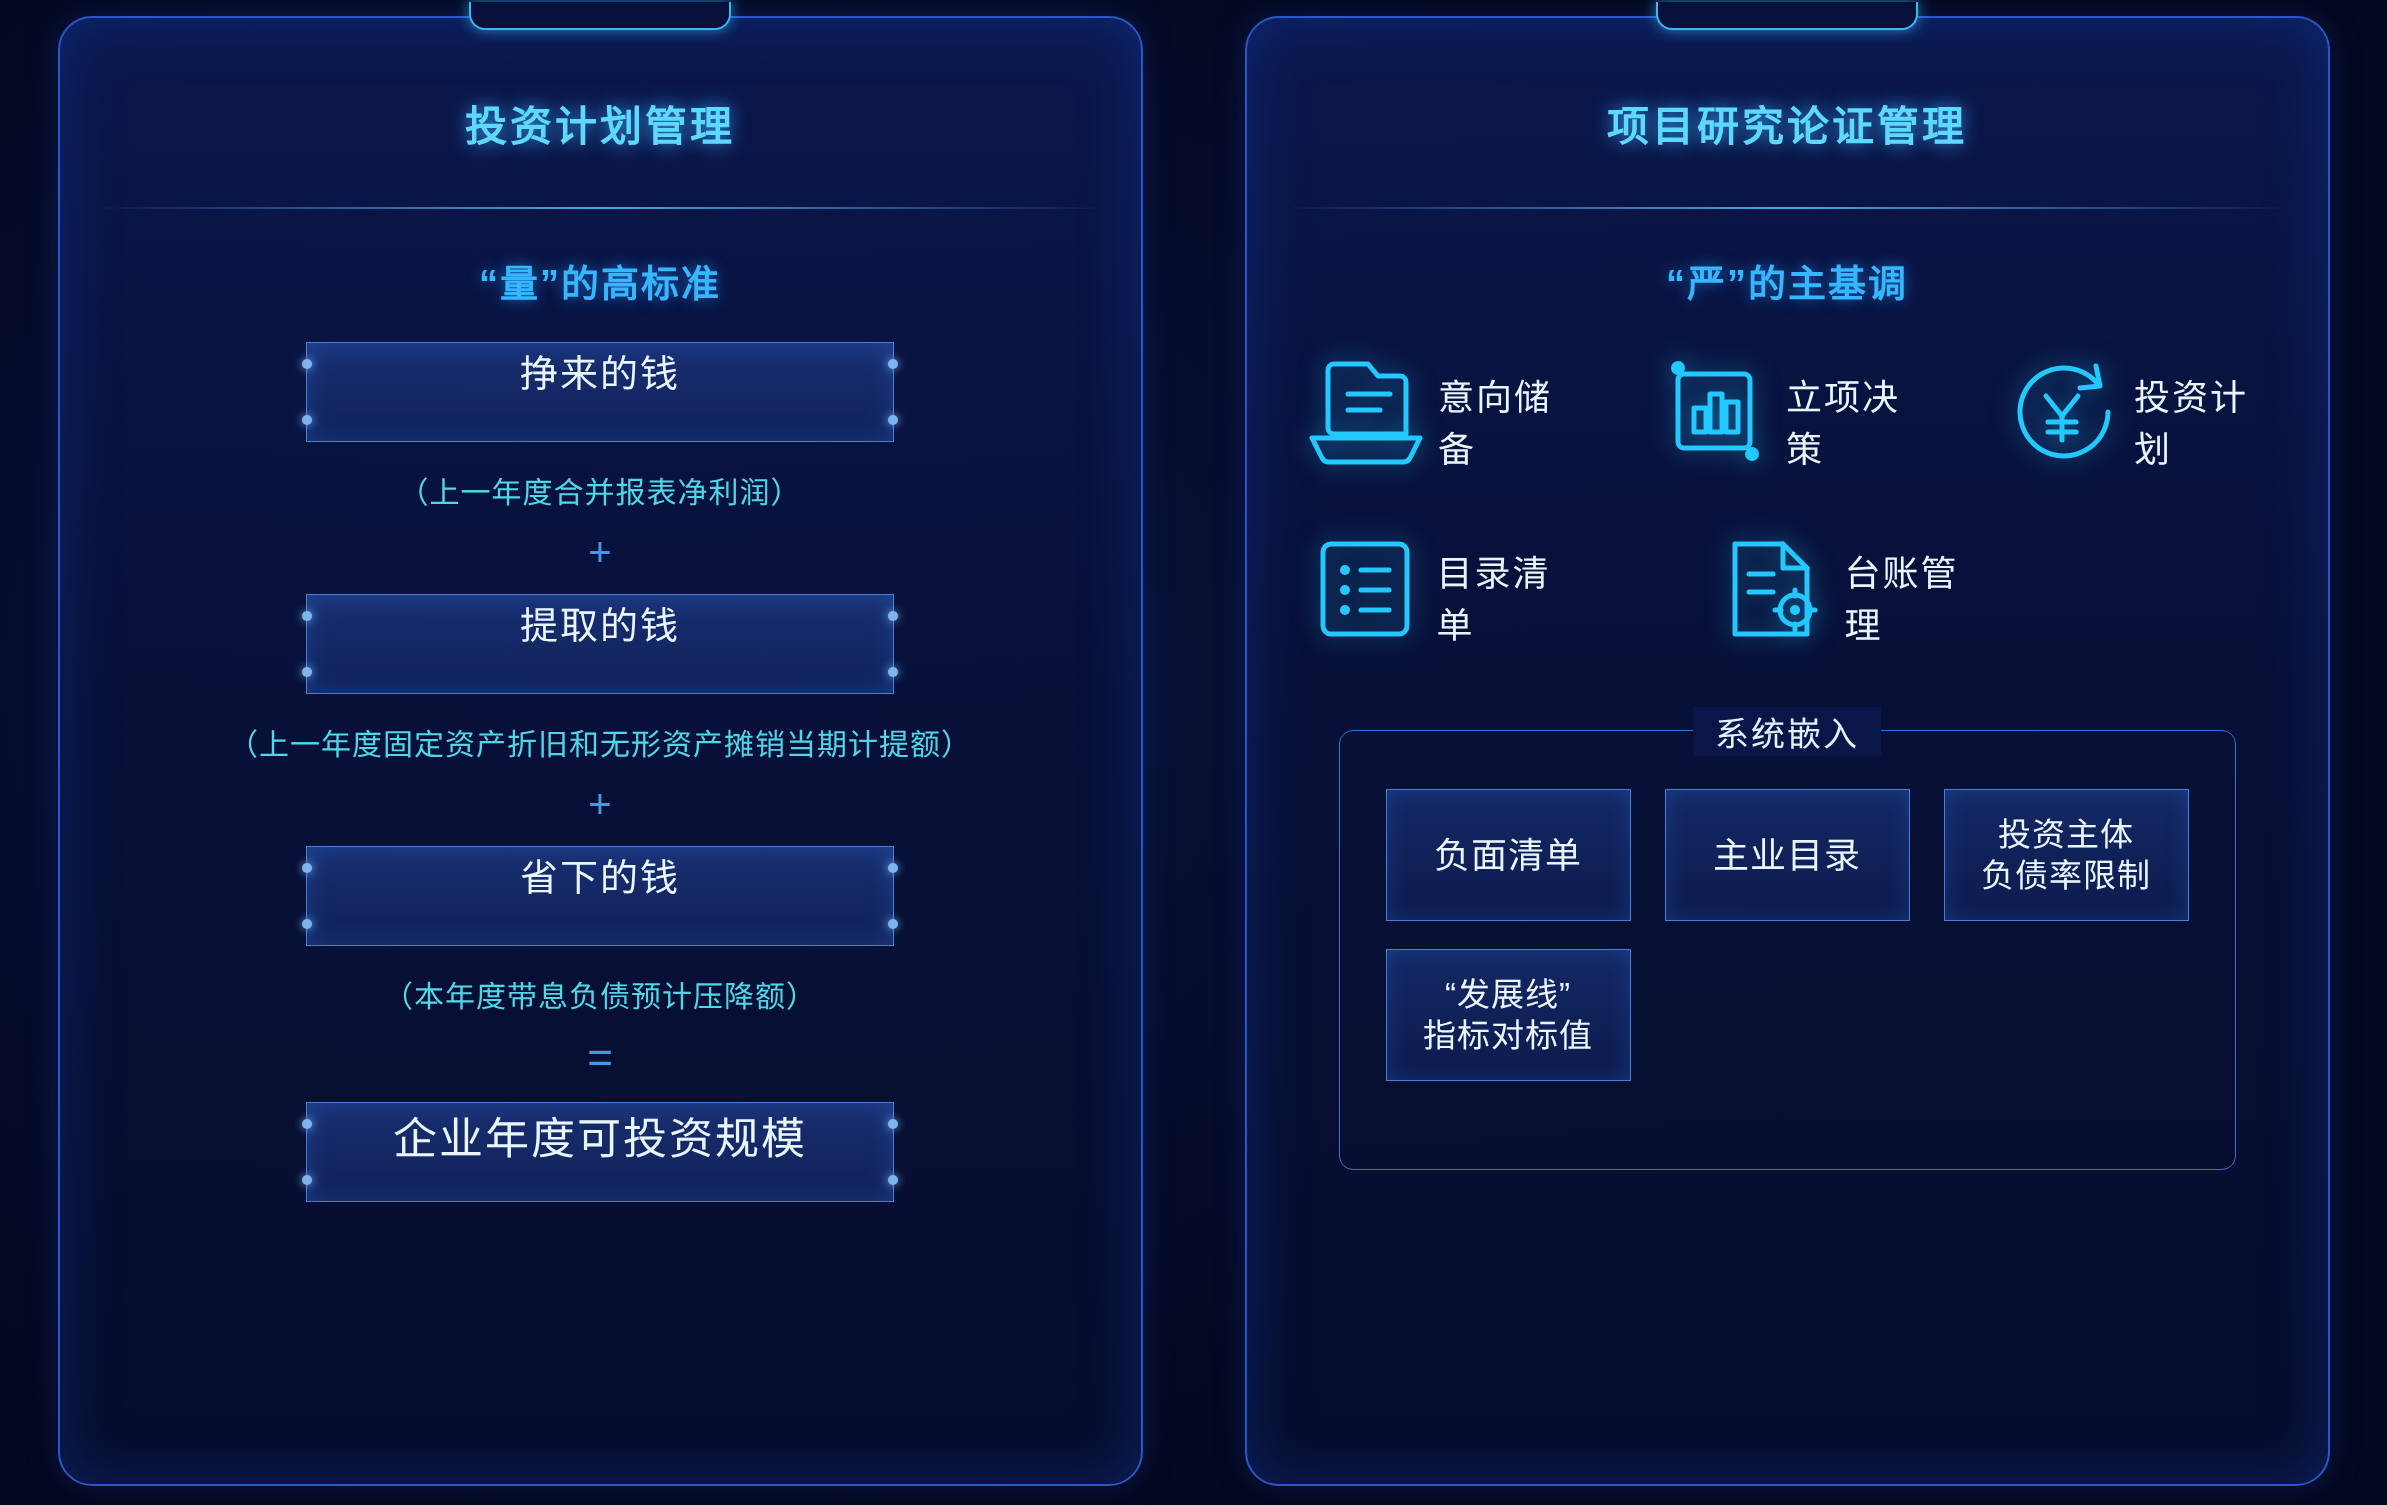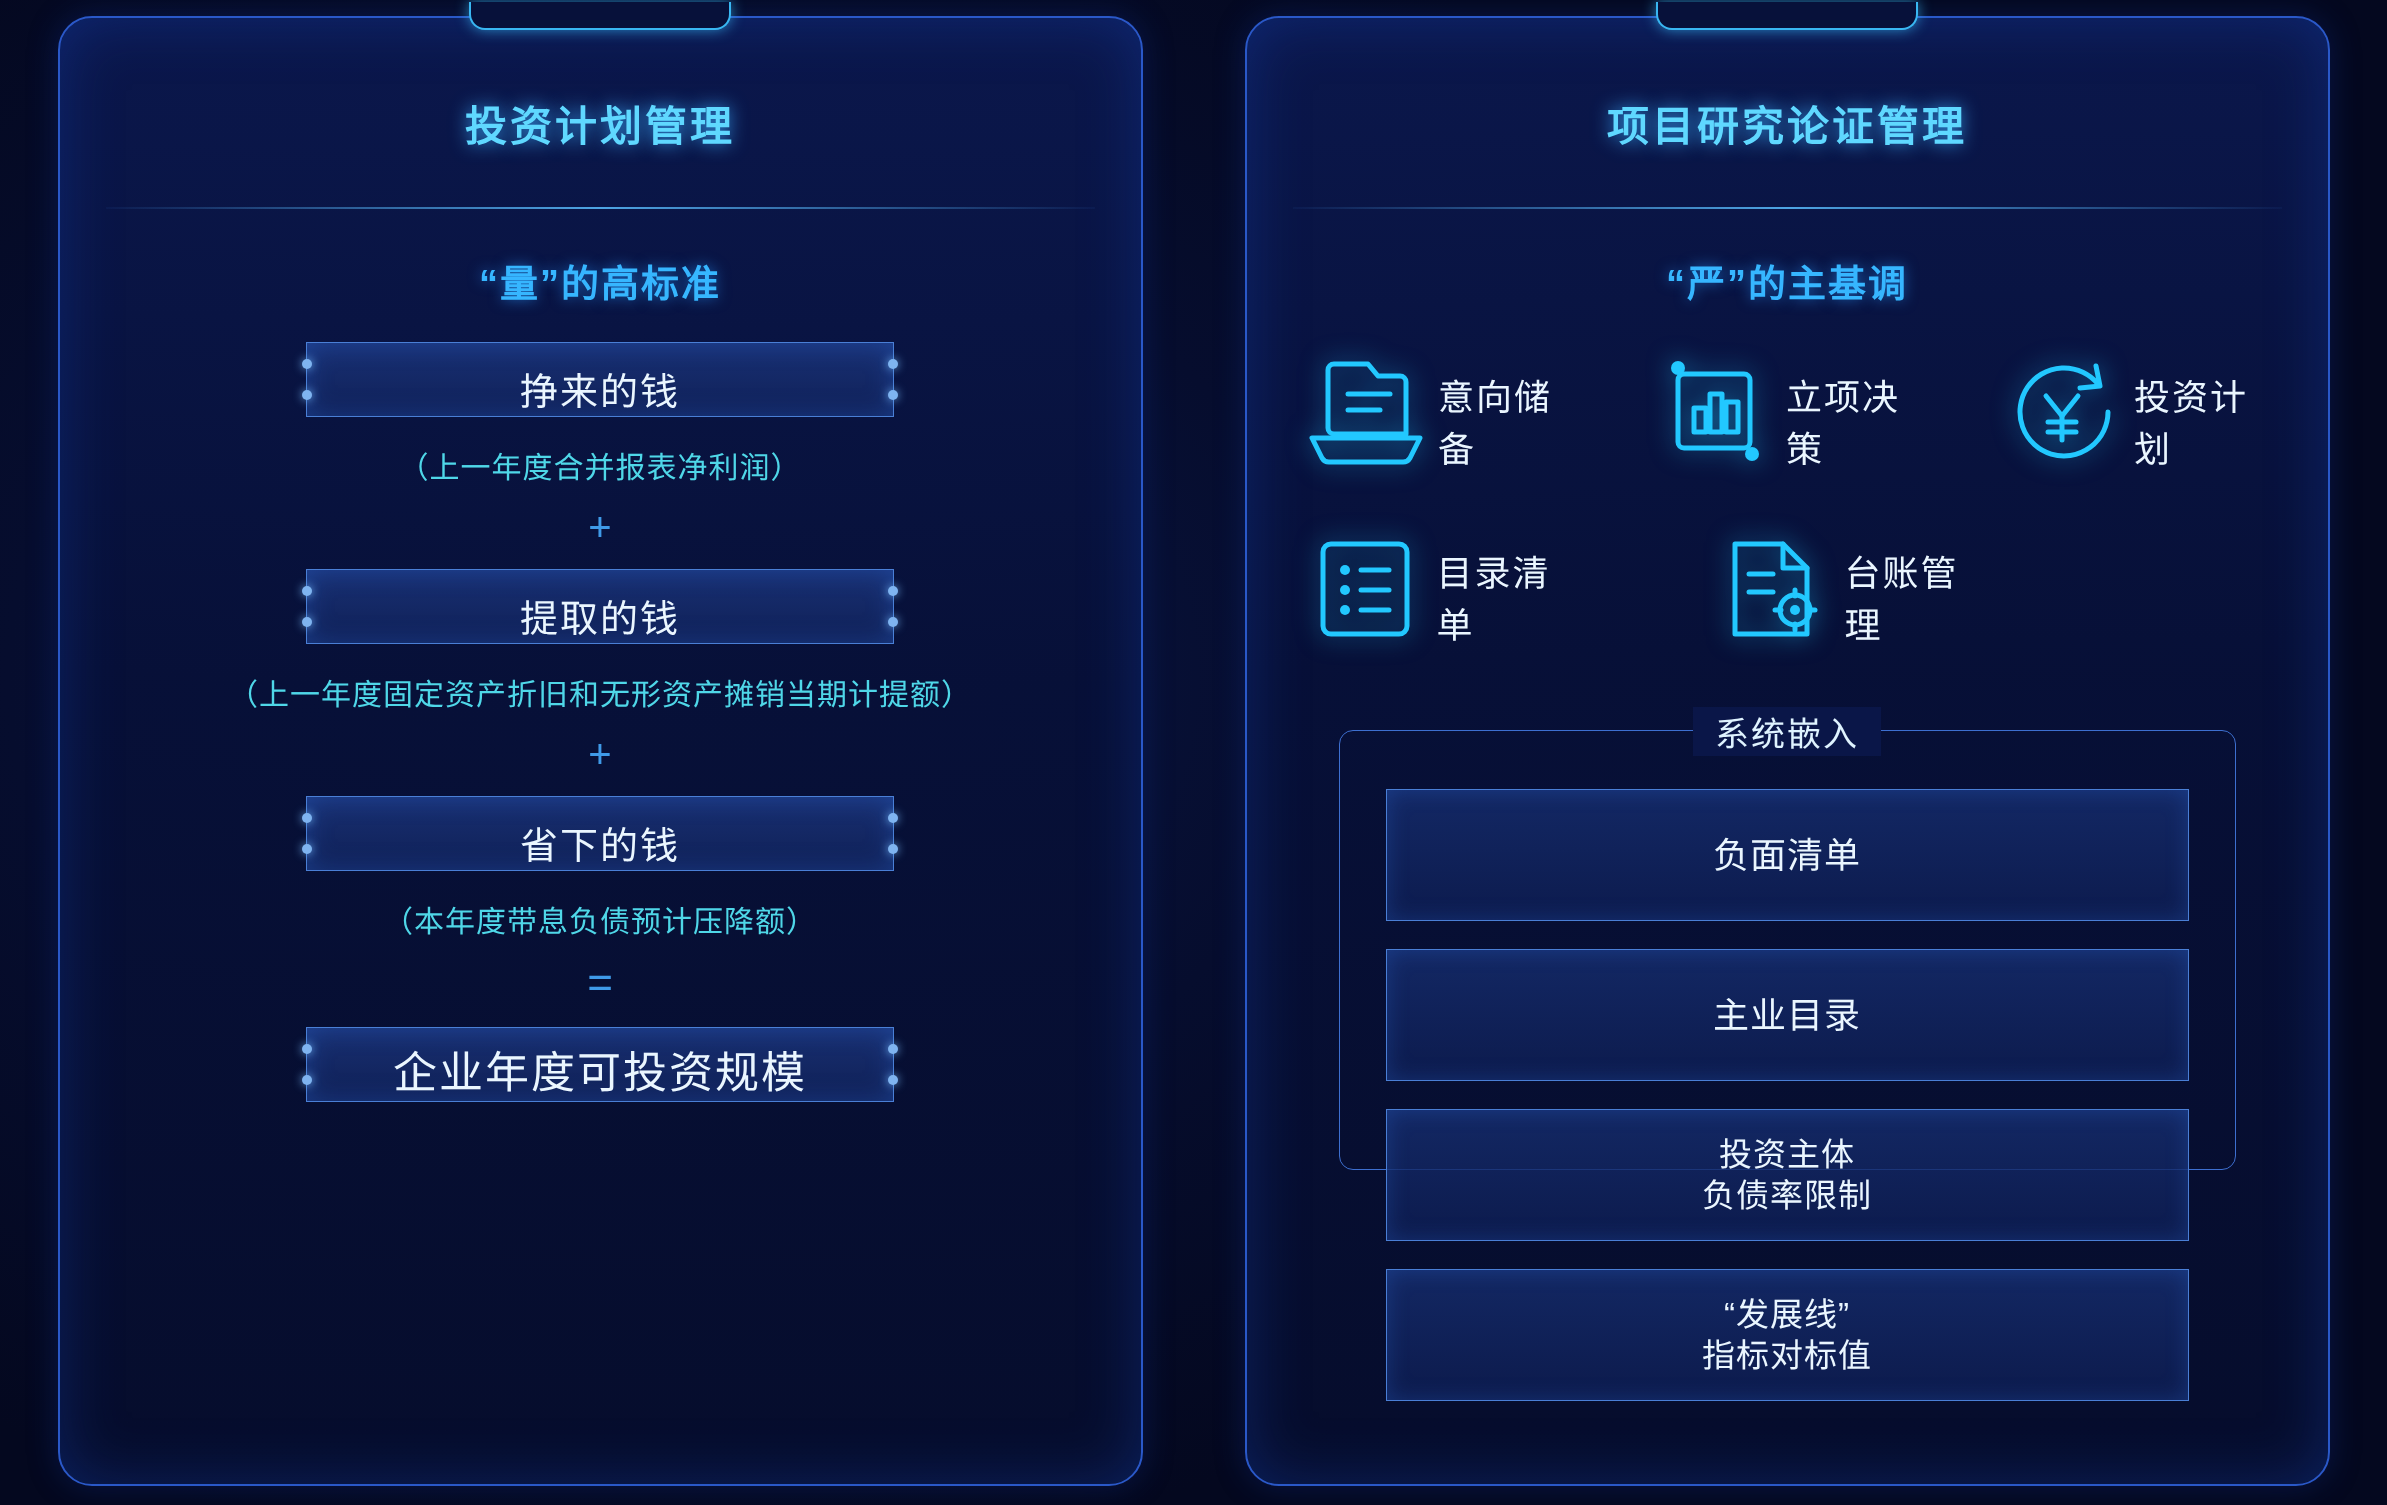--- a/index.html
+++ b/index.html
@@ -87,26 +87,26 @@
     flex-direction: column;
     align-items: center;
   }
   .box-row {
     position: relative;
     width: 588px;
   }
   .chip {
     position: relative;
     width: 588px;
-    height: 75px;
+    height: 100px;
     box-sizing: border-box;
     border: 1px solid #4a7fd6;
     background: linear-gradient(180deg, rgba(27,53,124,0.85) 0%, rgba(17,35,92,0.85) 100%);
     display: flex;
-    align-items: flex-end;
+    align-items: flex-start;
     justify-content: center;
     font-size: 38px;
     letter-spacing: 2px;
     color: #eaf6ff;
     box-shadow: inset 0 0 26px rgba(46,110,220,0.35);
   }
   .chip.big {
     font-size: 44px;
   }
   .chip .dot {
@@ -190,21 +190,21 @@
     left: 50%;
     transform: translateX(-50%);
     background: #0a1648;
     padding: 0 22px;
     font-size: 34px;
     color: #dff3ff;
     letter-spacing: 2px;
   }
   .embed-grid {
     display: grid;
-    grid-template-columns: 1fr;
+    grid-template-columns: 1fr 1fr 1fr;
     gap: 28px 34px;
   }
   .embed-chip {
     height: 130px;
     border: 1px solid #4a7fd6;
     background: linear-gradient(180deg, rgba(22,46,112,0.8) 0%, rgba(14,30,84,0.8) 100%);
     display: flex;
     align-items: center;
     justify-content: center;
     text-align: center;

